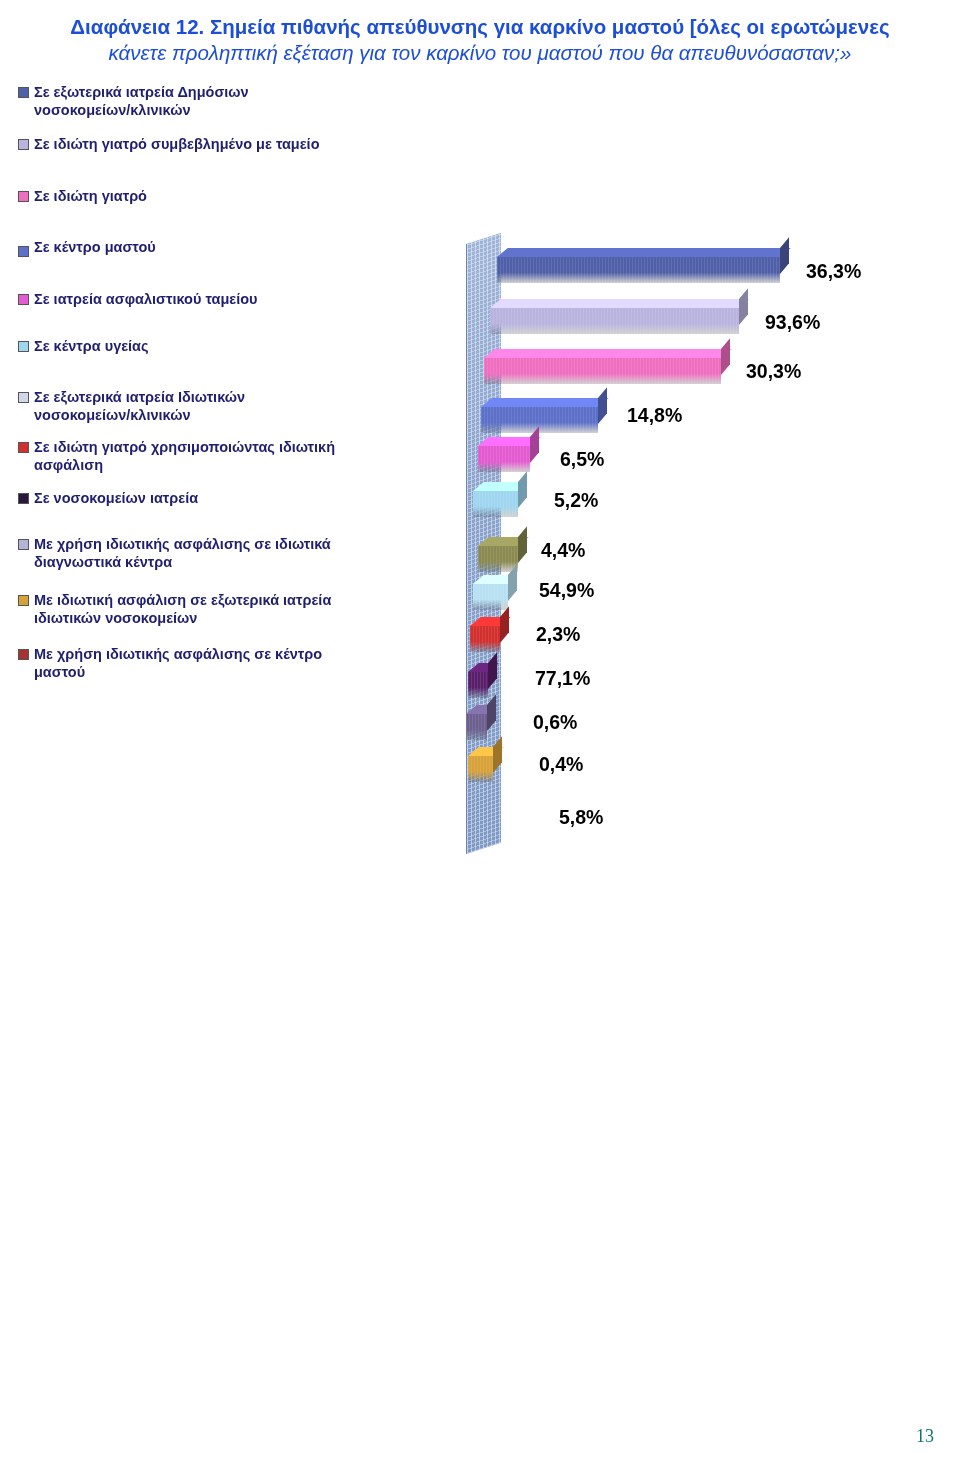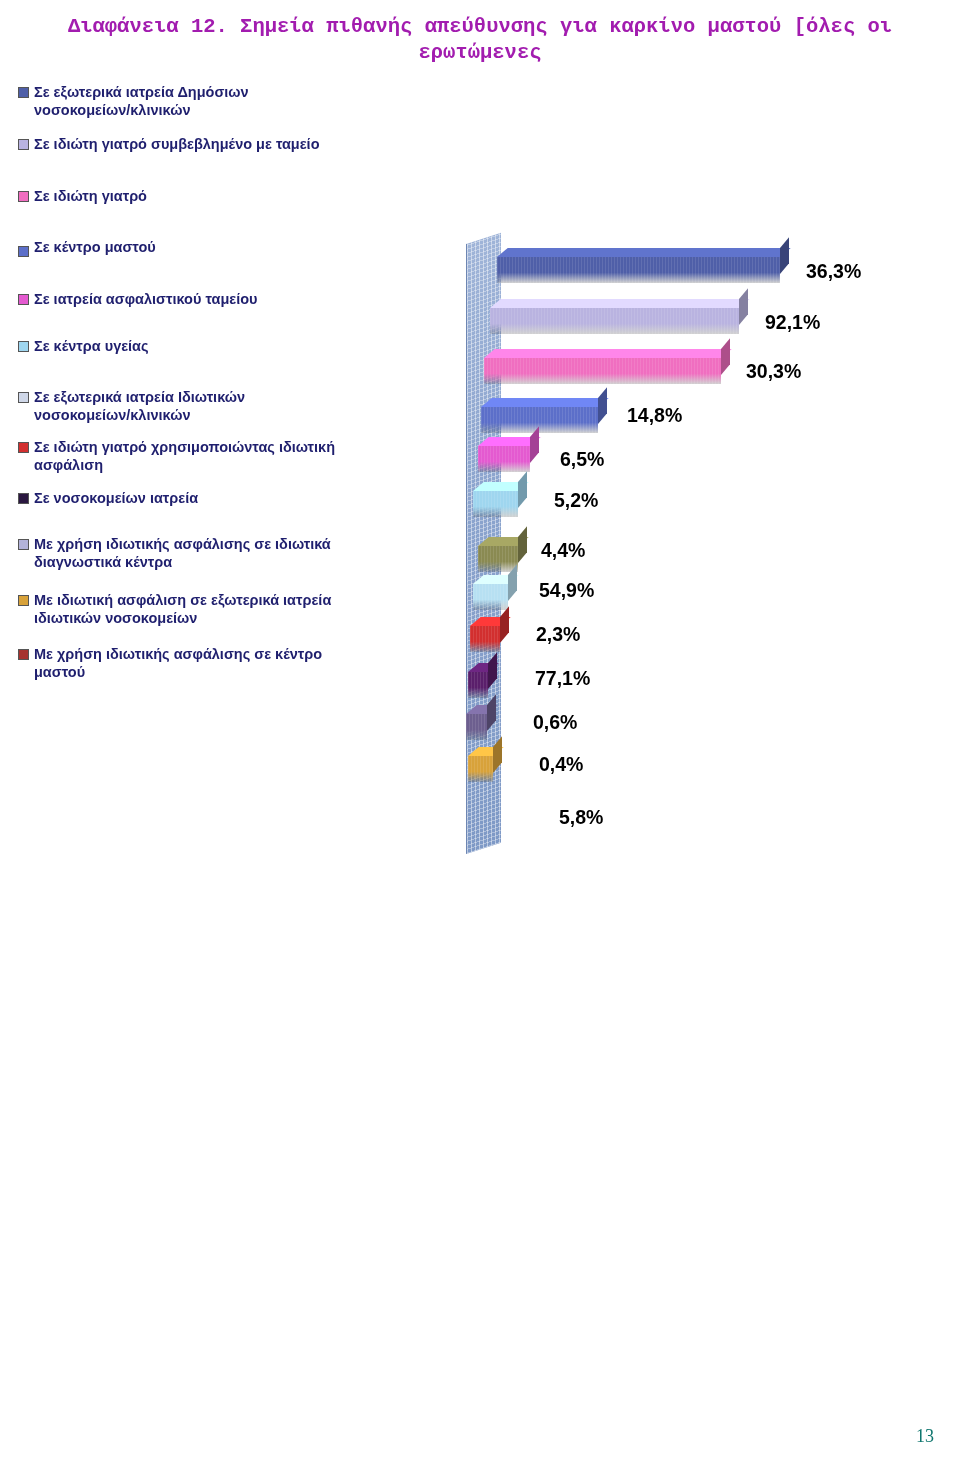--- a/index.html
+++ b/index.html
@@ -14,24 +14,24 @@
     position: relative;
     overflow: hidden;
   }
 
   
   #header {
     padding: 14px 22px 0 22px;
     text-align: center;
   }
   #header .line {
-    font-family: Liberation Mono, monospace;
+    font-family: Liberation Sans, sans-serif;
     font-size: 20.5px;
     line-height: 1.28;
-    color: #a21caf;
+    color: #1d4ed8;
   }
   #header .l1 { font-weight: bold; }
   #header .l2 { font-style: italic; }
   #header .l3 { font-style: italic; }
 
   
   #chart {
     position: relative;
     margin-top: 18px;
     height: 700px;
@@ -123,20 +123,21 @@
     font-family: "Liberation Serif", serif;
     font-size: 18px;
     color: #0f766e;
   }
 </style>
 </head>
 <body>
 
 <div id="header">
   <div class="line l1">Διαφάνεια 12. Σημεία πιθανής απεύθυνσης για καρκίνο μαστού [όλες οι ερωτώμενες</div>
+  <div class="line l3">κάνετε προληπτική εξέταση για τον καρκίνο του μαστού που θα απευθυνόσασταν;»</div>
 </div>
 
 <div id="chart">
 
   <div id="wall"></div>
 
   <div id="labels">
     <div class="lbl" style="top:0px;">
       <i class="swatch" style="background: rgb(79, 95, 168);"></i>
       <span class="txt">Σε εξωτερικά ιατρεία Δημόσιων νοσοκομείων/κλινικών</span>
@@ -192,21 +193,21 @@
     <div class="face" style="background: repeating-linear-gradient(90deg, rgba(255, 255, 255, 0.1) 0px, rgba(255, 255, 255, 0.1) 1px, rgba(0, 0, 0, 0) 1px, rgba(0, 0, 0, 0) 3px), linear-gradient(rgb(79, 95, 168) 0%, rgb(79, 95, 168) 60%, rgba(0, 0, 0, 0.18) 100%);"></div>
     <div class="side" style="background: rgb(79, 95, 168);"></div>
   </div>
   <div class="val" style="left:806px; top:176px;">36,3%</div>
 
   <div class="bar" style="left:490px; top:224px; width:249px;">
     <div class="top" style="width: 249px; background: rgb(185, 179, 224);"></div>
     <div class="face" style="background: repeating-linear-gradient(90deg, rgba(255, 255, 255, 0.1) 0px, rgba(255, 255, 255, 0.1) 1px, rgba(0, 0, 0, 0) 1px, rgba(0, 0, 0, 0) 3px), linear-gradient(rgb(185, 179, 224) 0%, rgb(185, 179, 224) 60%, rgba(0, 0, 0, 0.18) 100%);"></div>
     <div class="side" style="background: rgb(185, 179, 224);"></div>
   </div>
-  <div class="val" style="left:765px; top:227px;">92,1%</div>
+  <div class="val" style="left:765px; top:227px;">93,6%</div>
 
   <div class="bar" style="left:484px; top:274px; width:237px;">
     <div class="top" style="width: 237px; background: rgb(240, 110, 192);"></div>
     <div class="face" style="background: repeating-linear-gradient(90deg, rgba(255, 255, 255, 0.1) 0px, rgba(255, 255, 255, 0.1) 1px, rgba(0, 0, 0, 0) 1px, rgba(0, 0, 0, 0) 3px), linear-gradient(rgb(240, 110, 192) 0%, rgb(240, 110, 192) 60%, rgba(0, 0, 0, 0.18) 100%);"></div>
     <div class="side" style="background: rgb(240, 110, 192);"></div>
   </div>
   <div class="val" style="left:746px; top:276px;">30,3%</div>
 
   <div class="bar" style="left:481px; top:323px; width:117px;">
     <div class="top" style="width: 117px; background: rgb(92, 111, 201);"></div>

